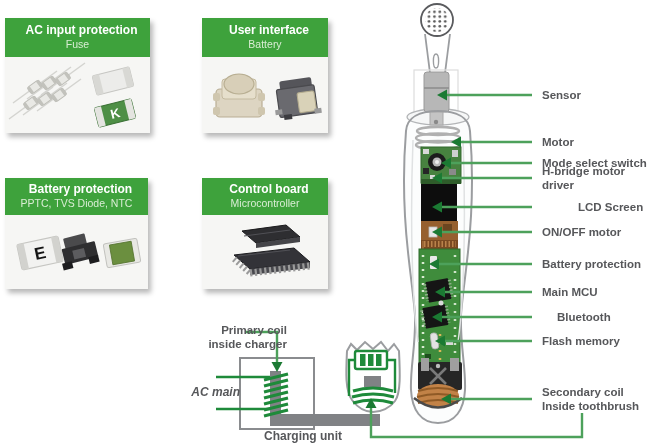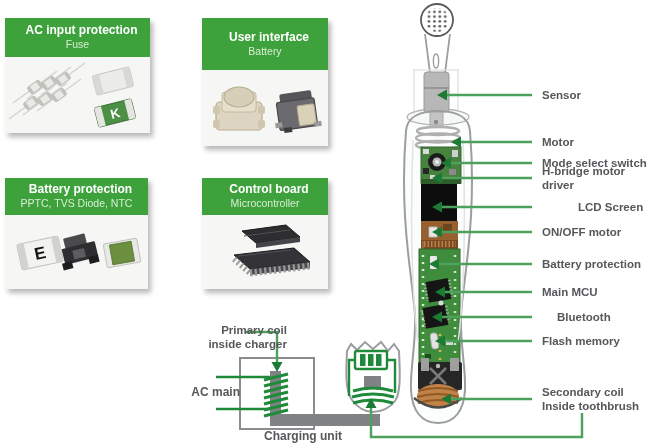--- a/index.html
+++ b/index.html
@@ -13,21 +13,21 @@
   .panel-title{font-weight:bold;font-size:12px;padding-left:8px;}
   .panel-subtitle{font-size:10.5px;color:#d9edd4;}
   .panel-img{background:#f7f7f5;position:relative;overflow:hidden;}
   .panel-img svg{position:static;display:block;}
   
   .callout{position:absolute;left:542px;transform:translateY(-50%);color:#56575a;
            font-weight:bold;font-size:11.5px;white-space:pre-line;line-height:1.22;}
   .charger-label{position:absolute;color:#56575a;font-weight:bold;font-size:11.5px;
                  white-space:pre-line;line-height:1.2;}
   #primary-coil-label{left:158px;top:324px;width:86px;text-align:right;margin-left:43px;}
-  #ac-main-label{left:160px;top:385px;width:80px;text-align:right;font-size:12px;}
+  #ac-main-label{left:160px;top:385px;width:80px;text-align:right;font-size:12px;font-style:italic;}
   #charging-unit-label{left:248px;top:429px;width:110px;text-align:center;font-size:12px;}
 </style>
 </head>
 <body>
 
 <div id="canvas">
 
   <svg width="656" height="444" viewBox="0 0 656 444">
     <defs>
       <pattern id="dotpat" width="5.4" height="4.8" patternUnits="userSpaceOnUse">
@@ -266,21 +266,21 @@
           <rect x="91" y="46" width="38" height="20" rx="2" fill="#4e8f46" stroke="#3a7034" stroke-width="1"></rect>
           <rect x="91" y="46" width="7" height="20" fill="#e4e4e0"></rect>
           <rect x="122" y="46" width="7" height="20" fill="#e4e4e0"></rect>
           <text x="110" y="61" text-anchor="middle" font-family="Liberation Sans, sans-serif" font-size="13" font-weight="bold" fill="#ffffff">K</text>
         </g>
       </svg>
     </div>
   </div>
 
   <div class="panel" style="left:202px;top:18px;width:126px;">
-    <div class="panel-header" style="height:52px;">
+    <div class="panel-header" style="height:39px;">
       <div class="panel-title">User interface</div>
       <div class="panel-subtitle">Battery</div>
     </div>
     <div class="panel-img" style="height:76px;">
       <svg width="126" height="76" viewBox="0 0 126 76">
         <rect x="0" y="0" width="126" height="76" fill="#f6f6f4"></rect>
         <g>
           <rect x="14" y="32" width="46" height="28" rx="4" fill="#ddd5c2" stroke="#b9ae94" stroke-width="1.2"></rect>
           <rect x="11" y="36" width="7" height="8" rx="2" fill="#cfc6ae"></rect>
           <rect x="56" y="36" width="7" height="8" rx="2" fill="#cfc6ae"></rect>

